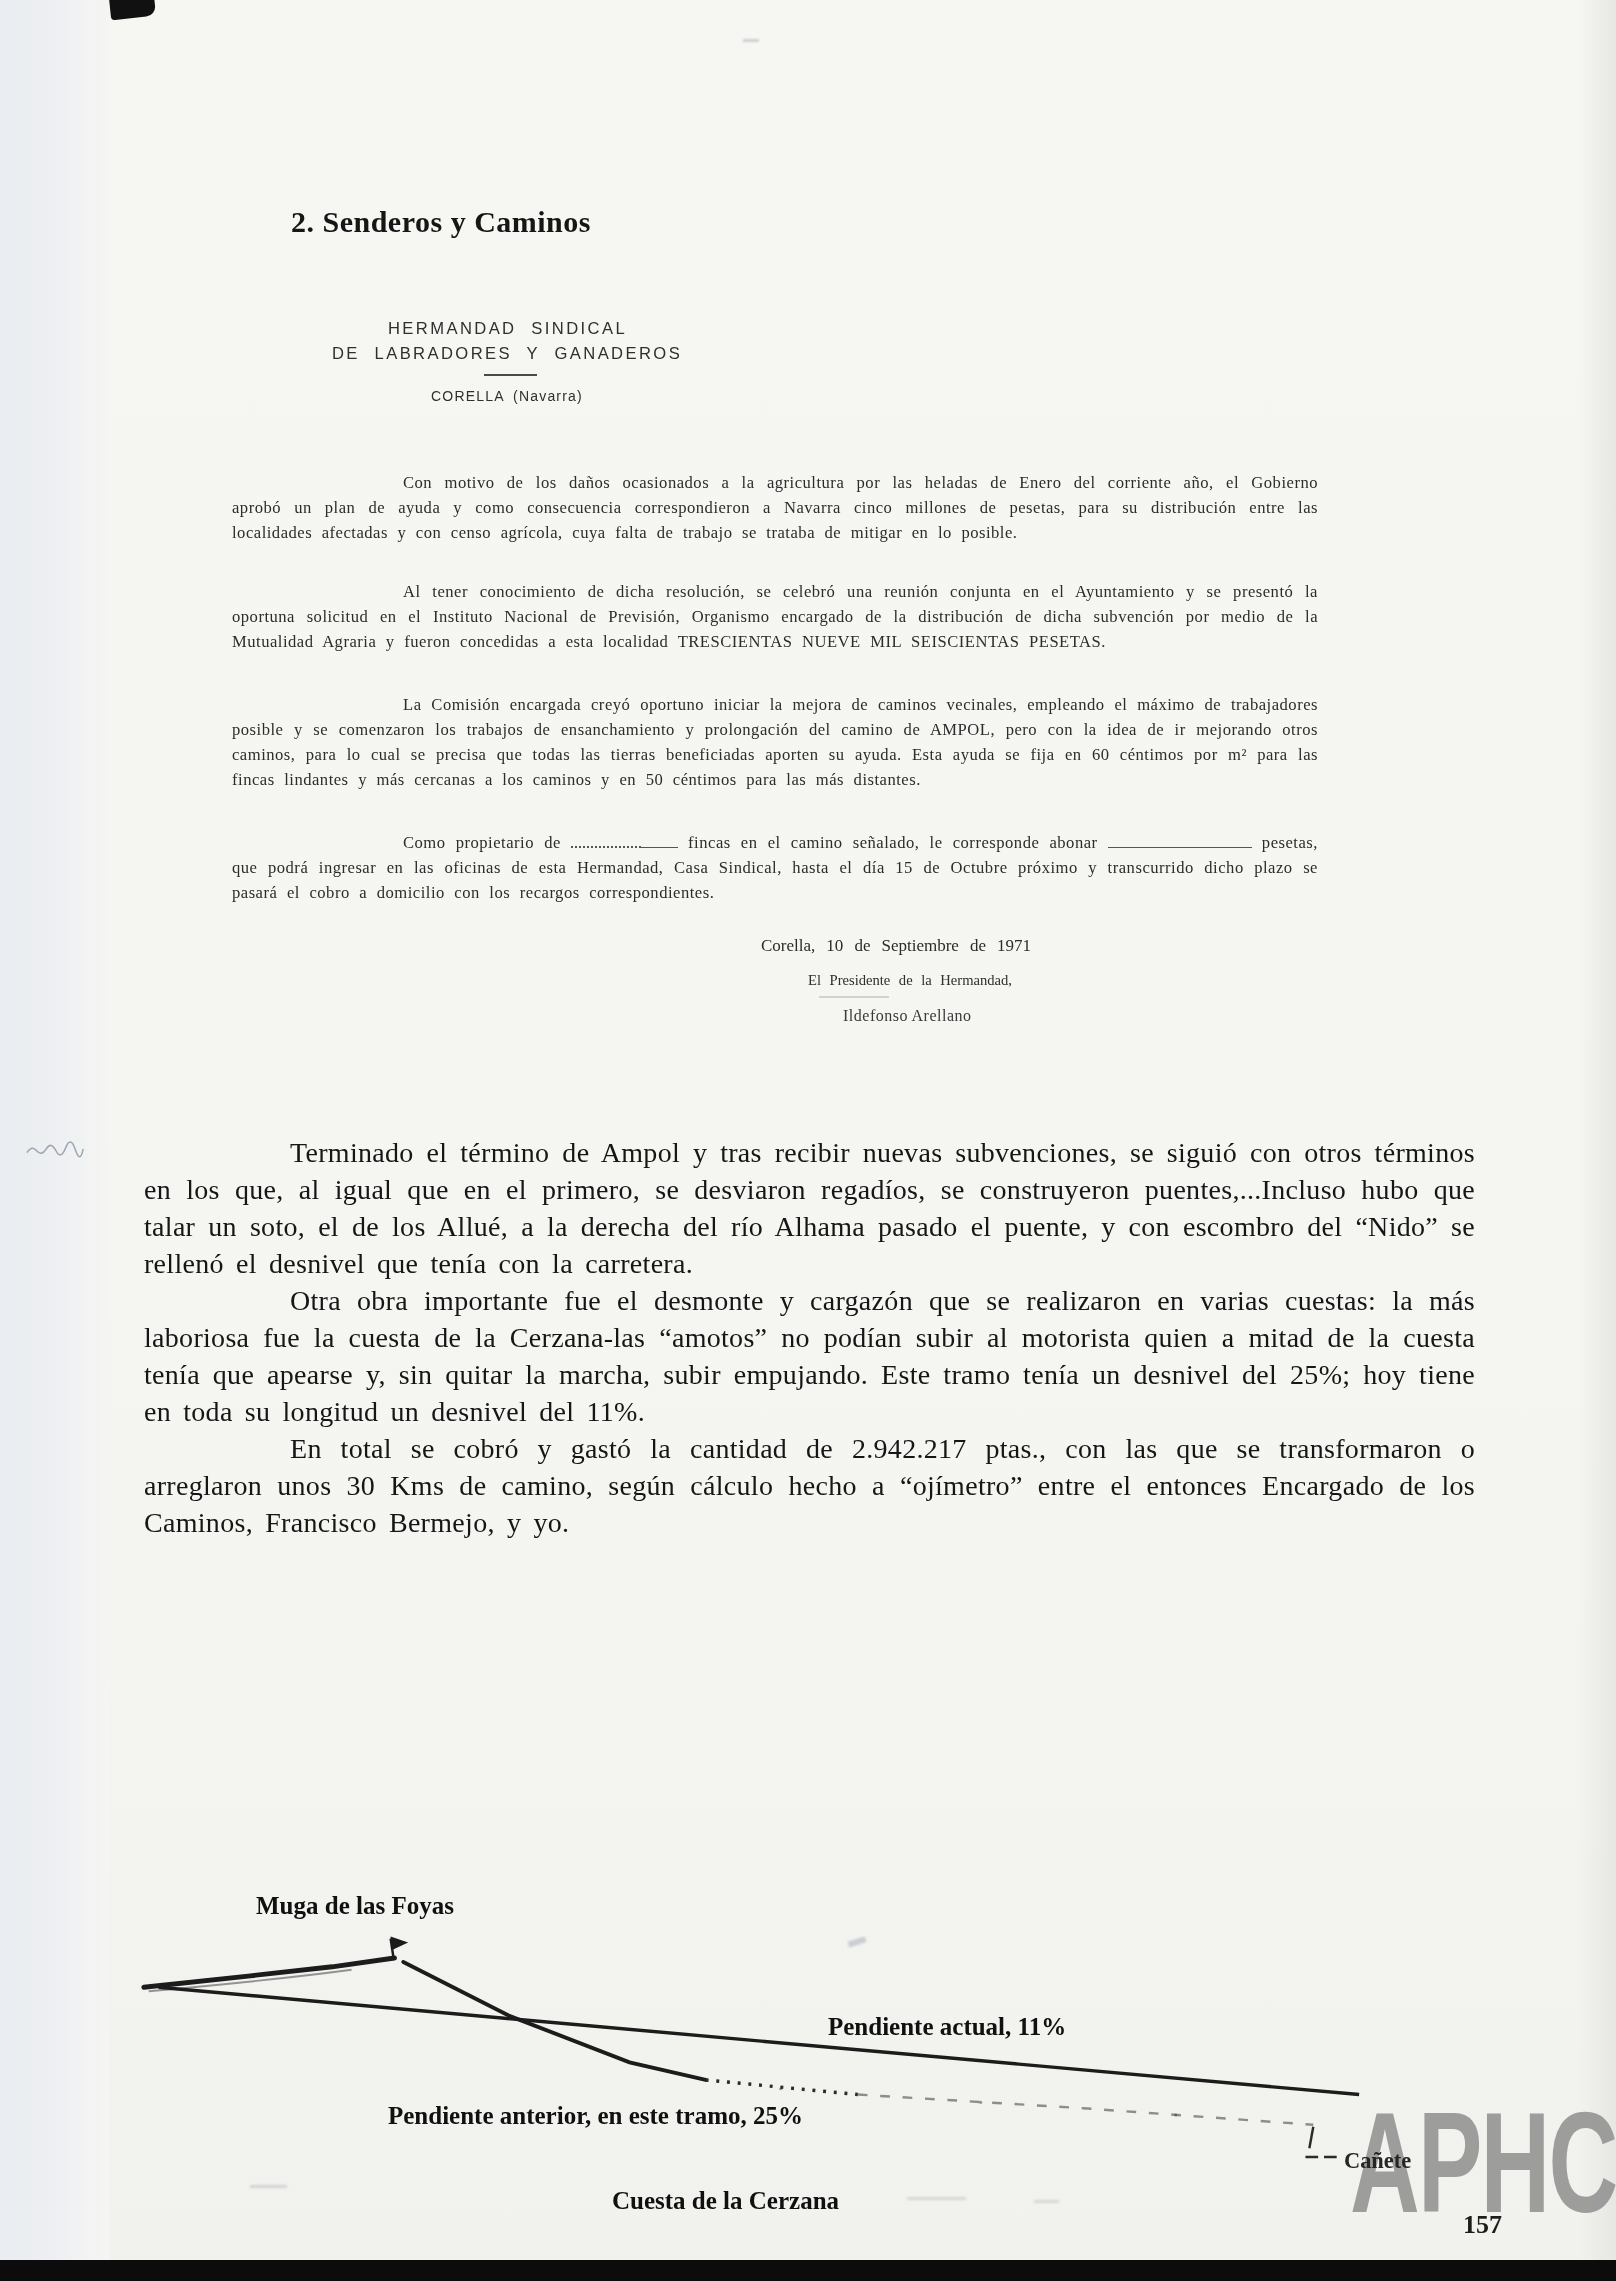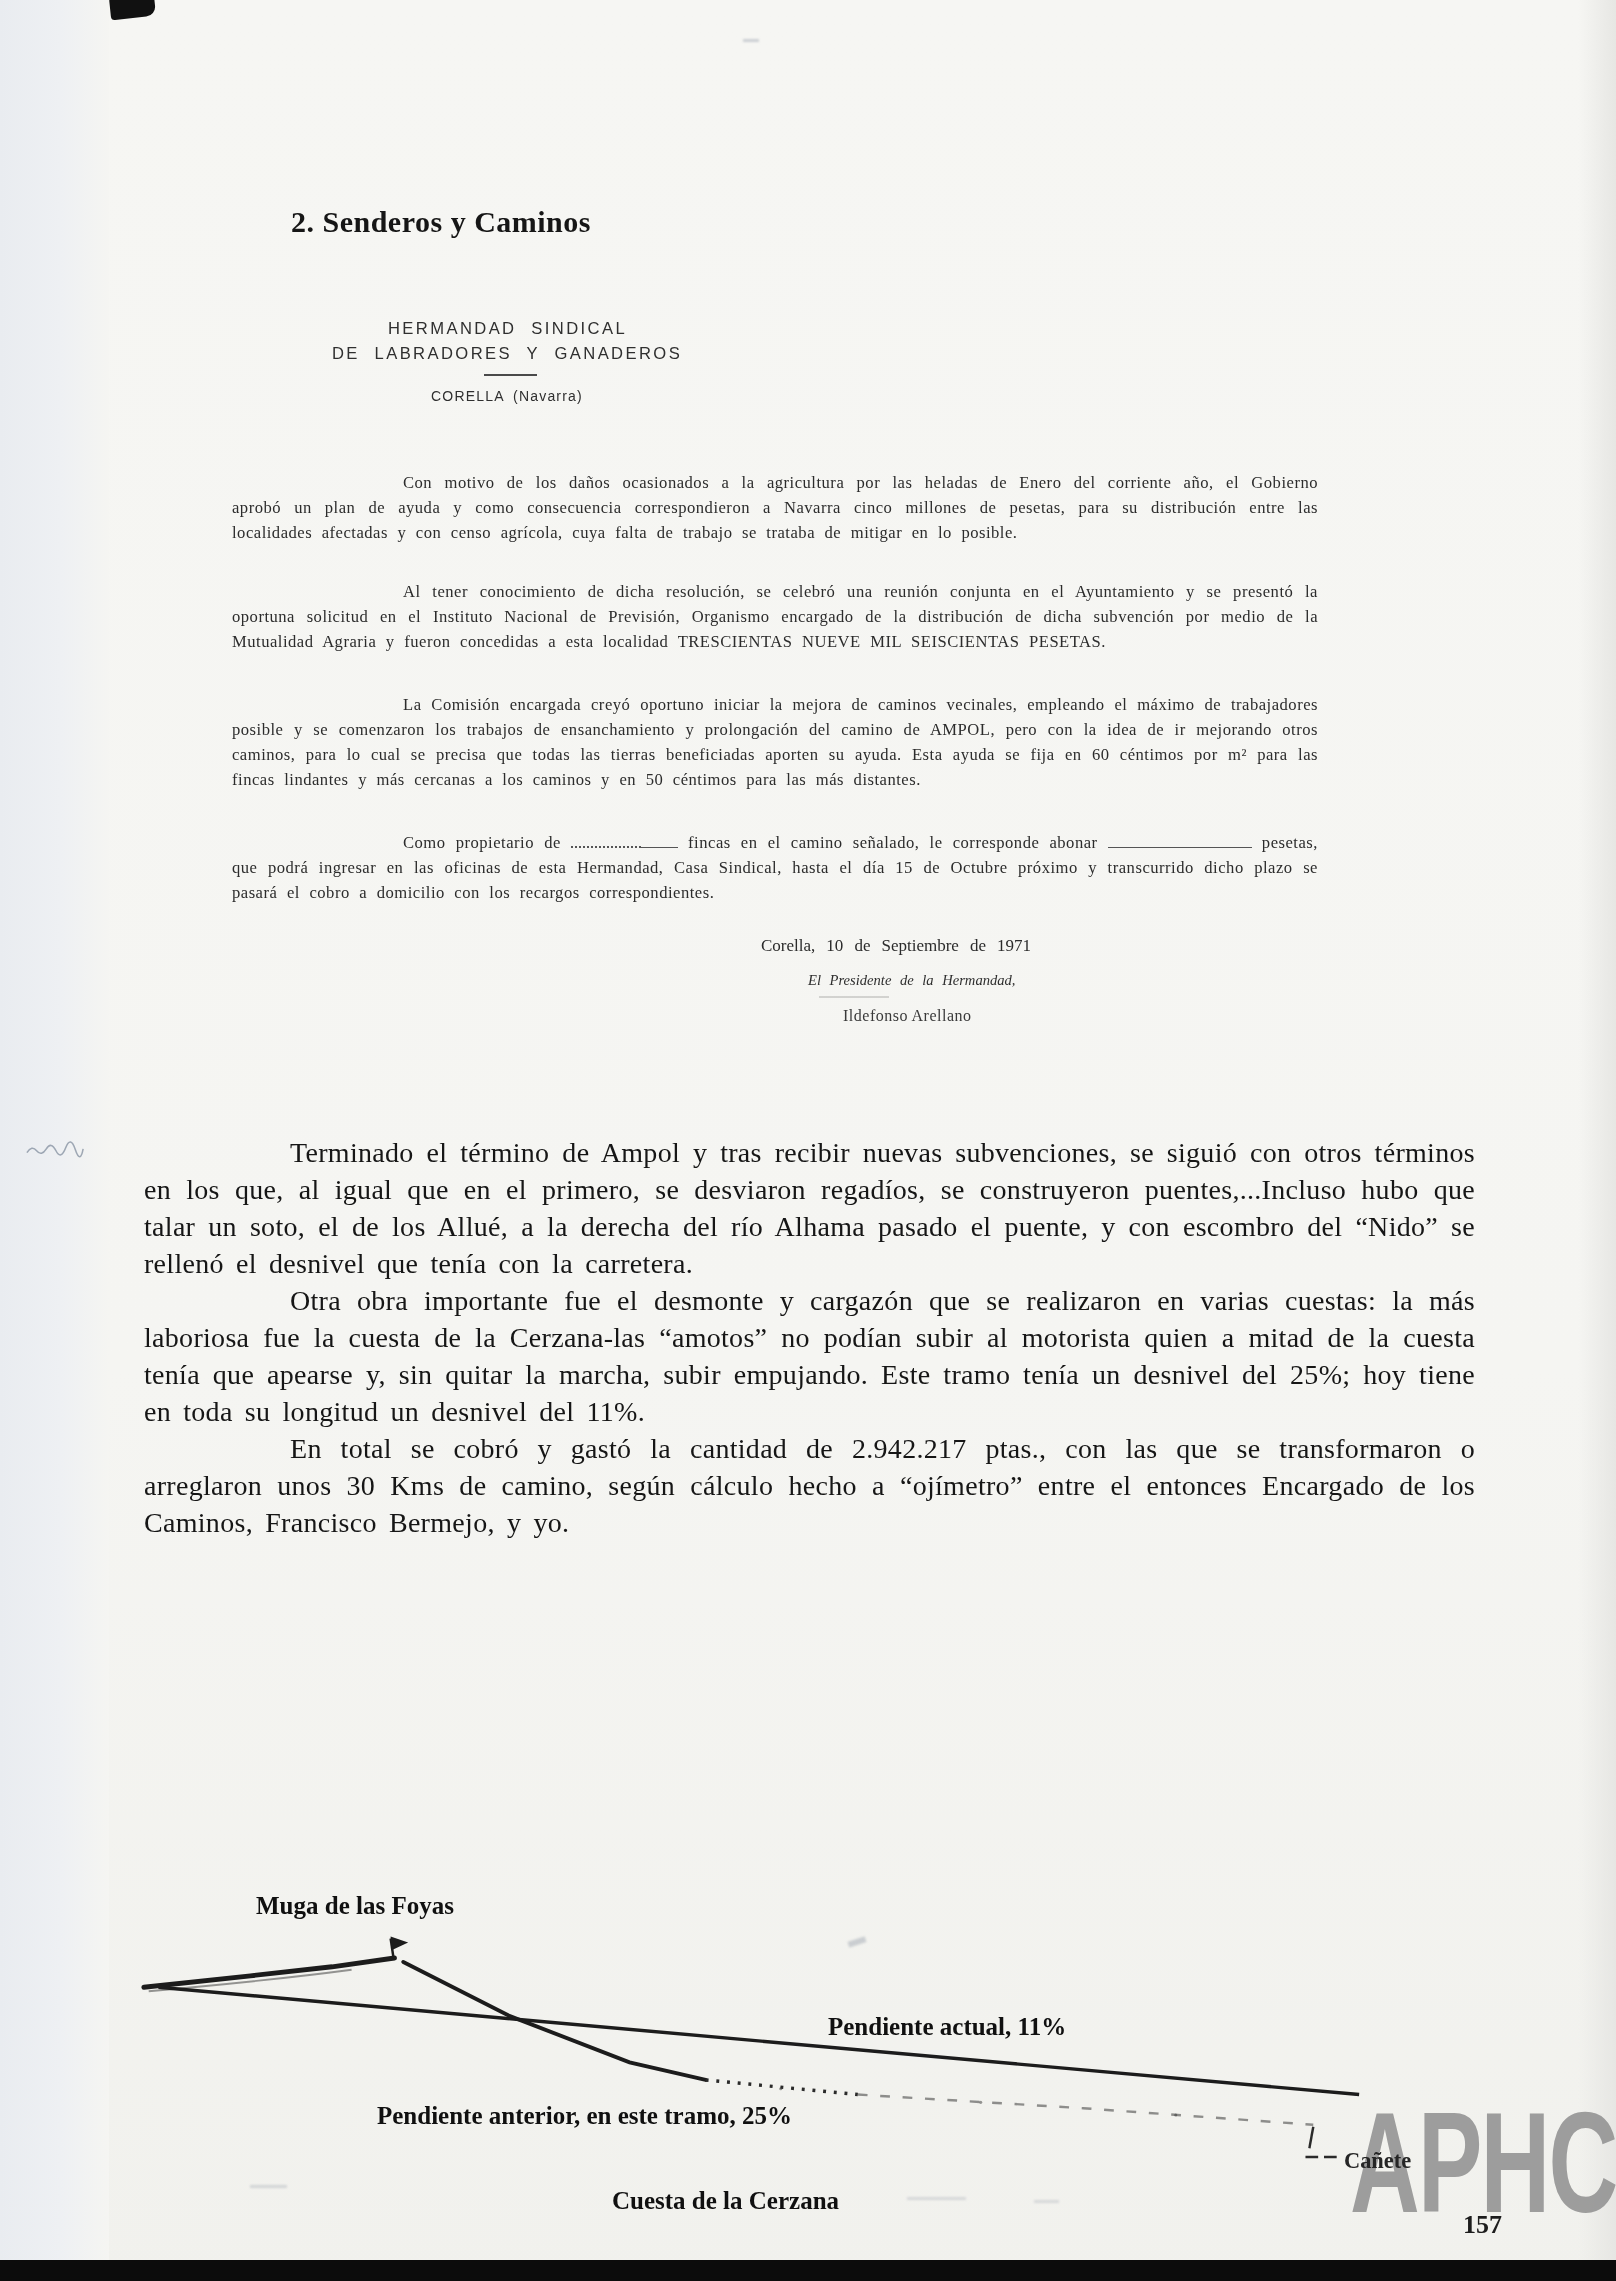--- a/index.html
+++ b/index.html
@@ -26,33 +26,33 @@
   .lh3{left:380px;top:388px;width:254px;font-size:14px;letter-spacing:1.2px;word-spacing:3.9px;}
 
   .ltr-p{position:absolute;left:232px;width:1086px;margin:0;text-align:justify;
         font-size:16.6px;line-height:25px;text-indent:171px;color:#2c2c2c;
         word-spacing:4.9px;letter-spacing:0.5px;}
   .blank-dotted{display:inline-block;width:70px;border-bottom:2px dotted #555;height:11.7px;}
   .blank-dash{display:inline-block;width:37px;border-bottom:1.5px solid #555;height:11.7px;}
   .blank-long{display:inline-block;width:144px;border-bottom:1.5px solid #555;height:11.7px;}
 
   .dateline{position:absolute;left:761px;top:936px;font-size:17px;word-spacing:6.8px;color:#2b2b2b;}
-  .sig-role{position:absolute;left:808px;top:972px;font-size:14.6px;font-style:italic;
+  .sig-role{position:absolute;left:808px;top:972px;font-size:14.6px;
         word-spacing:4.9px;color:#2e2e2e;}
   .sig-role-rule{position:absolute;left:819px;top:996px;width:70px;height:2px;background:rgba(0,0,0,.14);}
   .sig-name{position:absolute;left:843px;top:1007px;font-size:16px;letter-spacing:0.5px;color:#3a3a3a;}
 
   .body-flow{position:absolute;left:144px;top:1134px;width:1331px;}
   .body-p{margin:0;text-align:justify;font-size:28px;line-height:37px;text-indent:146px;
         word-spacing:4.9px;letter-spacing:0.3px;color:#161616;}
 
   .diag-label{position:absolute;font-weight:bold;font-size:25px;color:#101010;z-index:10;}
   .lbl-hill{left:256px;top:1892px;}
   .lbl-current{left:828px;top:2013px;font-family:Liberation Serif, serif;}
-  .lbl-previous{left:377px;top:2102px;}
+  .lbl-previous{left:388px;top:2102px;}
   .lbl-slope{left:612px;top:2187px;}
   .lbl-end{position:absolute;left:1344px;top:2148px;font-size:22.4px;font-weight:600;color:#262626;z-index:25;}
 
   .hill-svg{position:absolute;left:98px;top:1911px;z-index:5;}
 
   .watermark{position:absolute;left:1350px;top:2107px;z-index:20;
         font-family:"Liberation Sans",sans-serif;font-weight:bold;font-size:151px;line-height:117px;
         letter-spacing:-2.9px;color:#8f8f8f;opacity:.85;
         transform:scale(0.64,0.95);transform-origin:left top;white-space:nowrap;}
   .page-number{position:absolute;left:1463px;top:2210px;font-size:26px;font-weight:bold;

